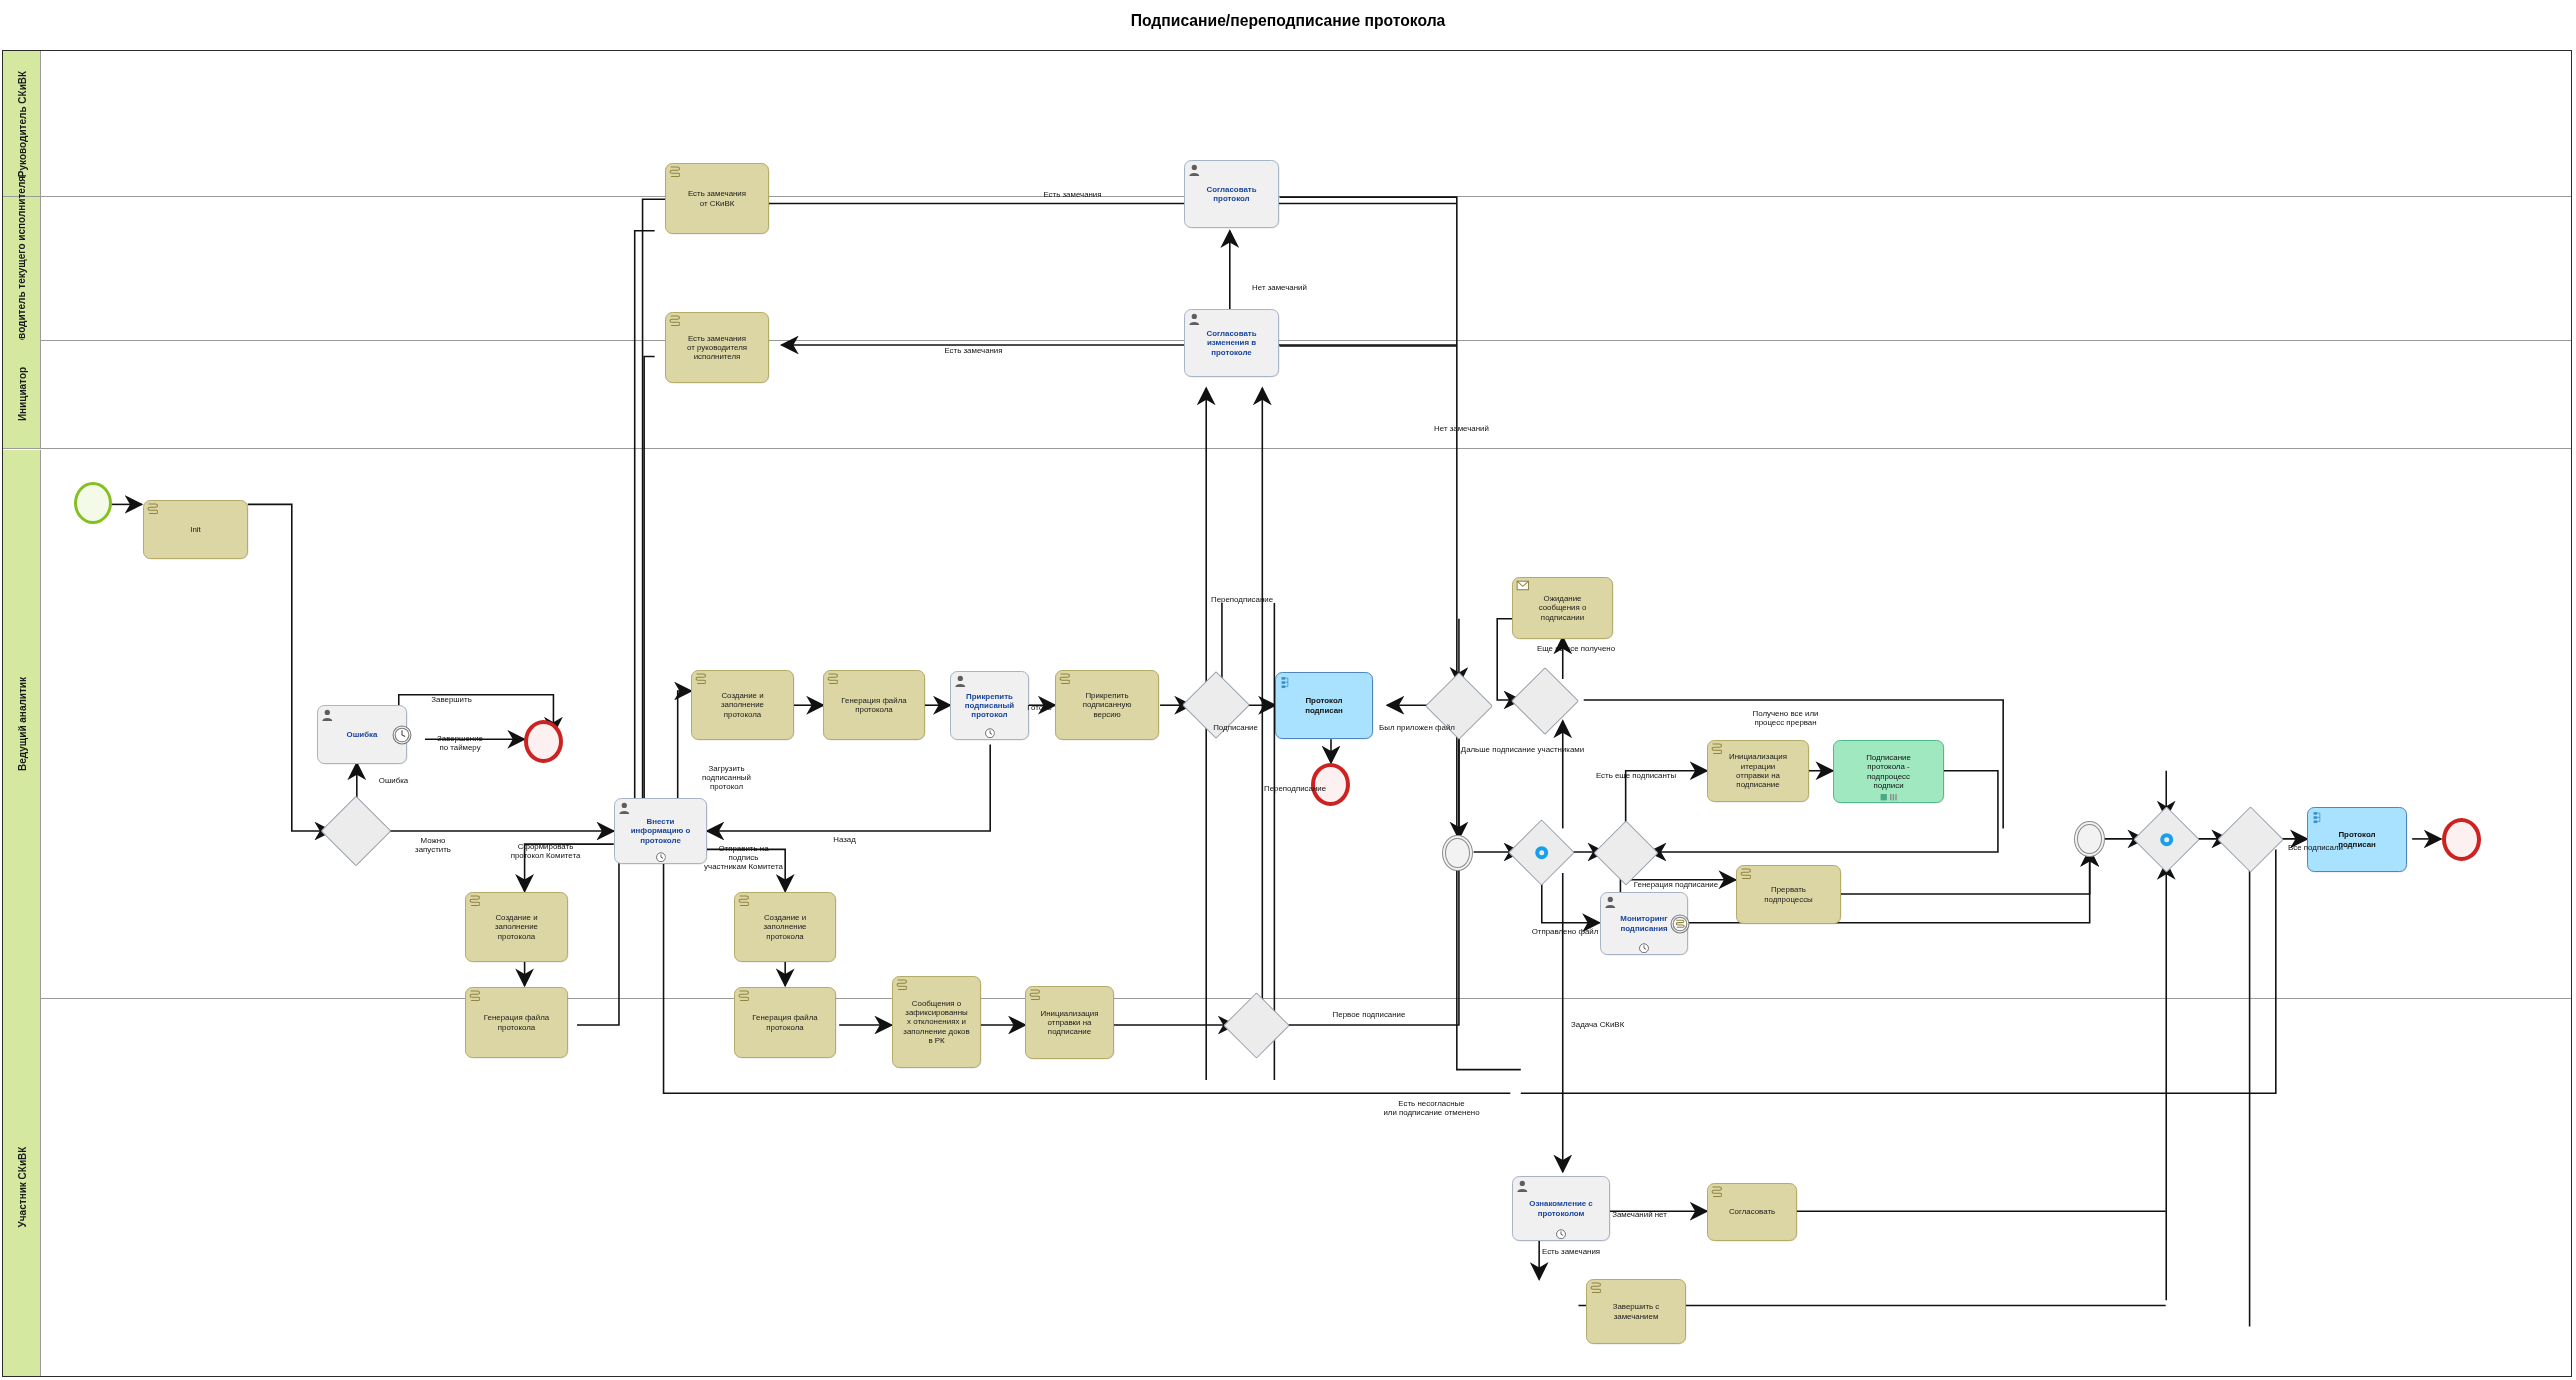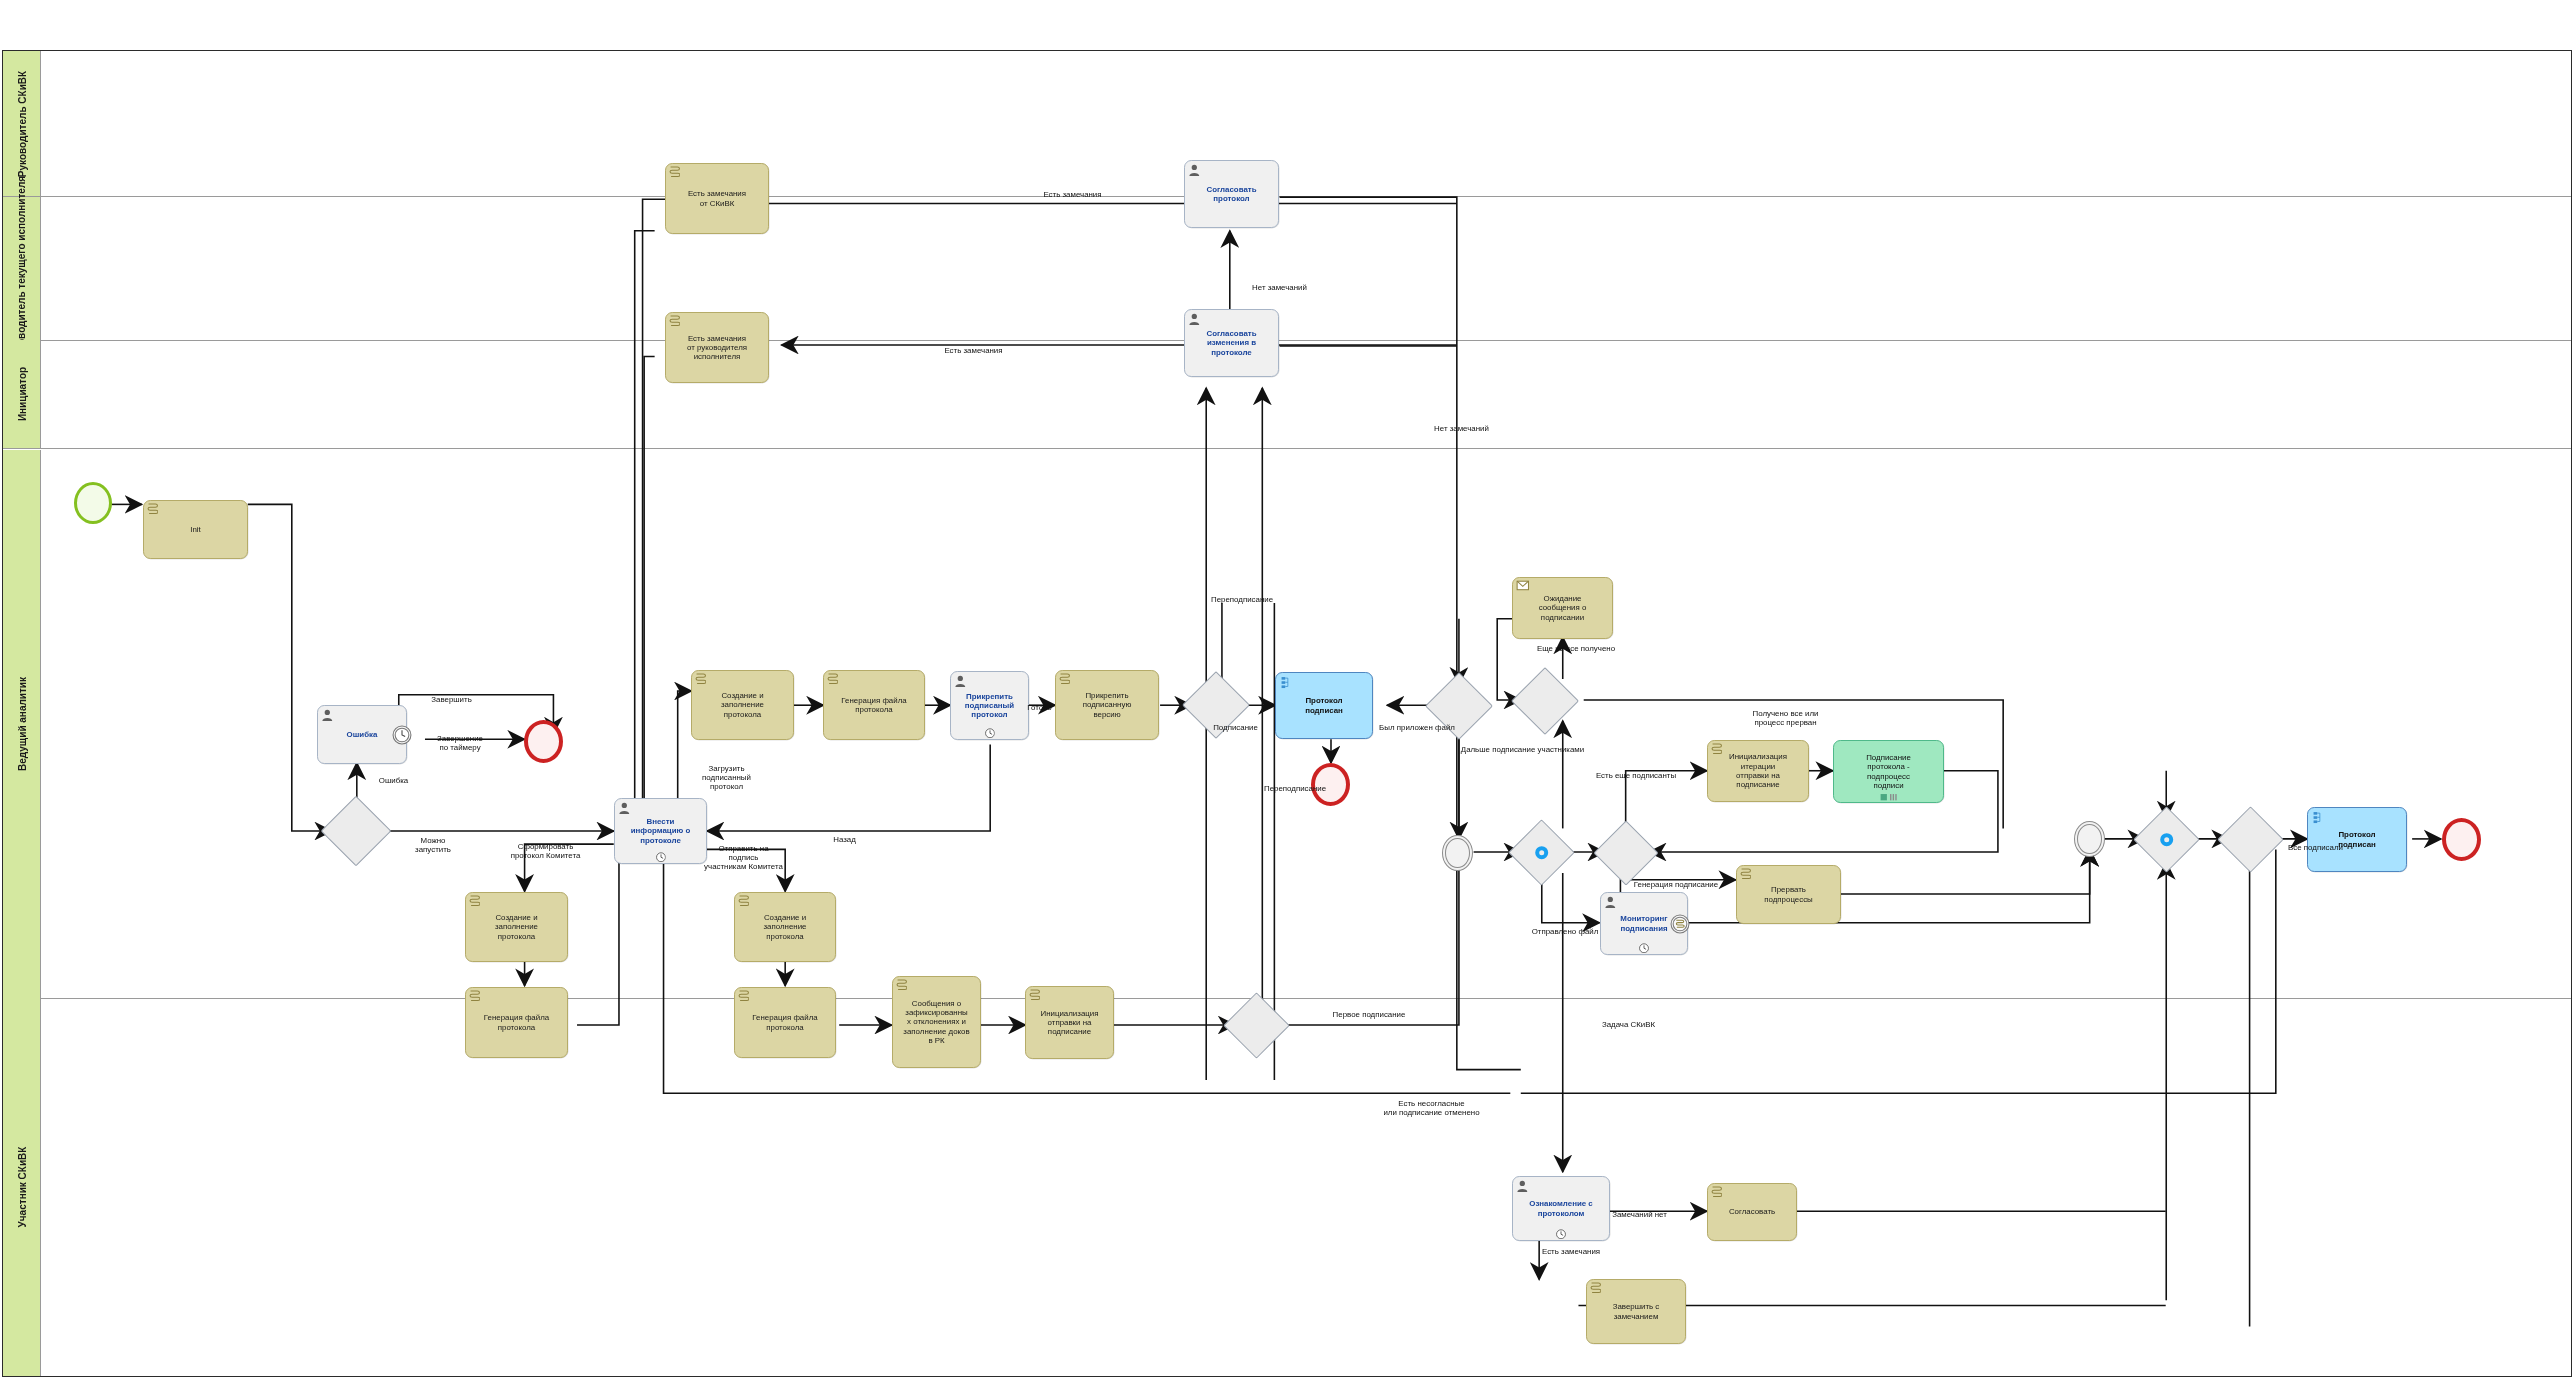--- a/index.html
+++ b/index.html
@@ -47,27 +47,28 @@
 
   
   .gw{position:absolute;}
   .gw .dmd{position:absolute;left:0;top:0;width:100%;height:100%;
       background:#ececec;border:1.6px solid #9aa3af;transform:rotate(45deg);box-sizing:border-box;border-radius:1.6px;}
   .gw .ring{position:absolute;left:50%;top:50%;transform:translate(-50%,-50%);
       width:13.6px;height:13.6px;border-radius:50%;border:4.2px solid #18a0f0;box-sizing:border-box;}
 
   
   .elbl{position:absolute;font-size:7.9px;line-height:1.15;color:#111;white-space:pre-line;text-align:center;}
-  .elbl.left{text-align:center;}
+  .elbl.left{text-align:left;}
 </style>
 </head>
 <body>
 
 <div id="page">
 
+  <div id="title">Подписание/переподписание протокола</div>
 
   <div id="pool">
 
     <div class="lane" style="top:0px;height:146px;width:100%;">
       <div class="lanehdr">
         <span>Руководитель СКиВК</span>
       </div>
     </div>
 
     <div class="lane" style="top:146px;height:144px;width:100%;">

